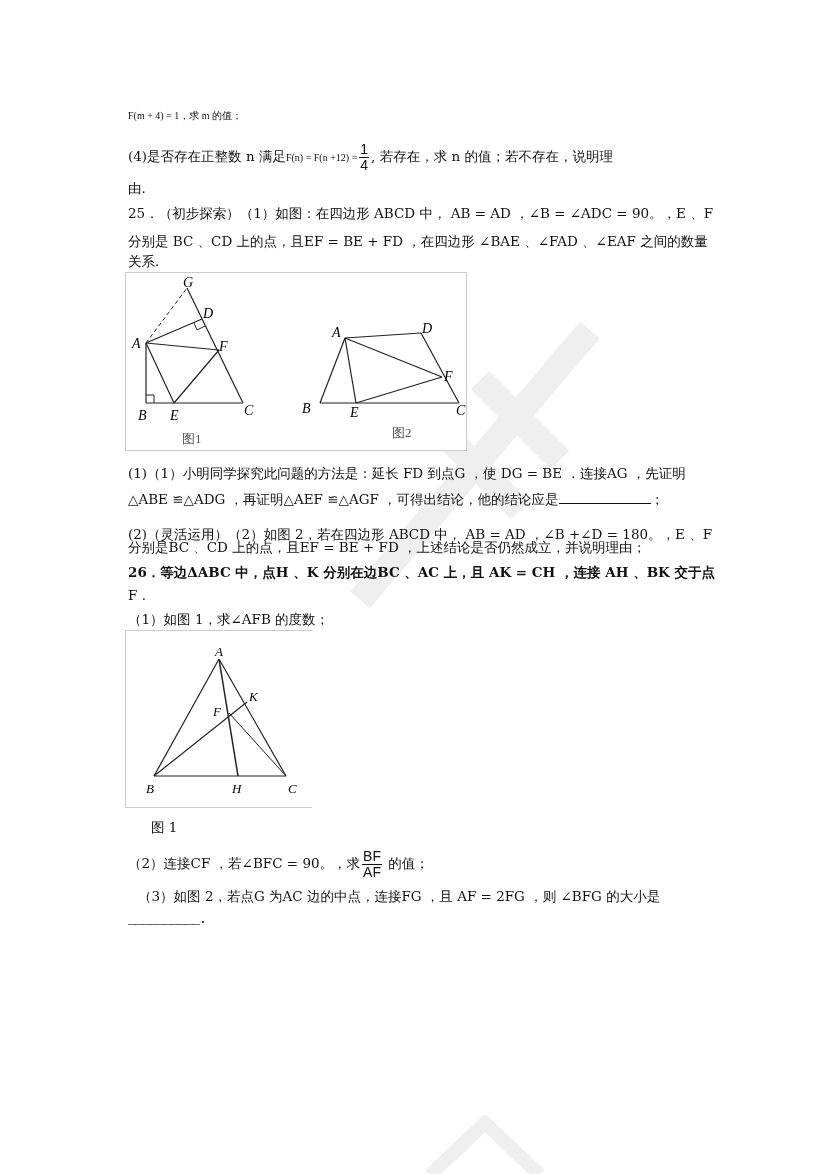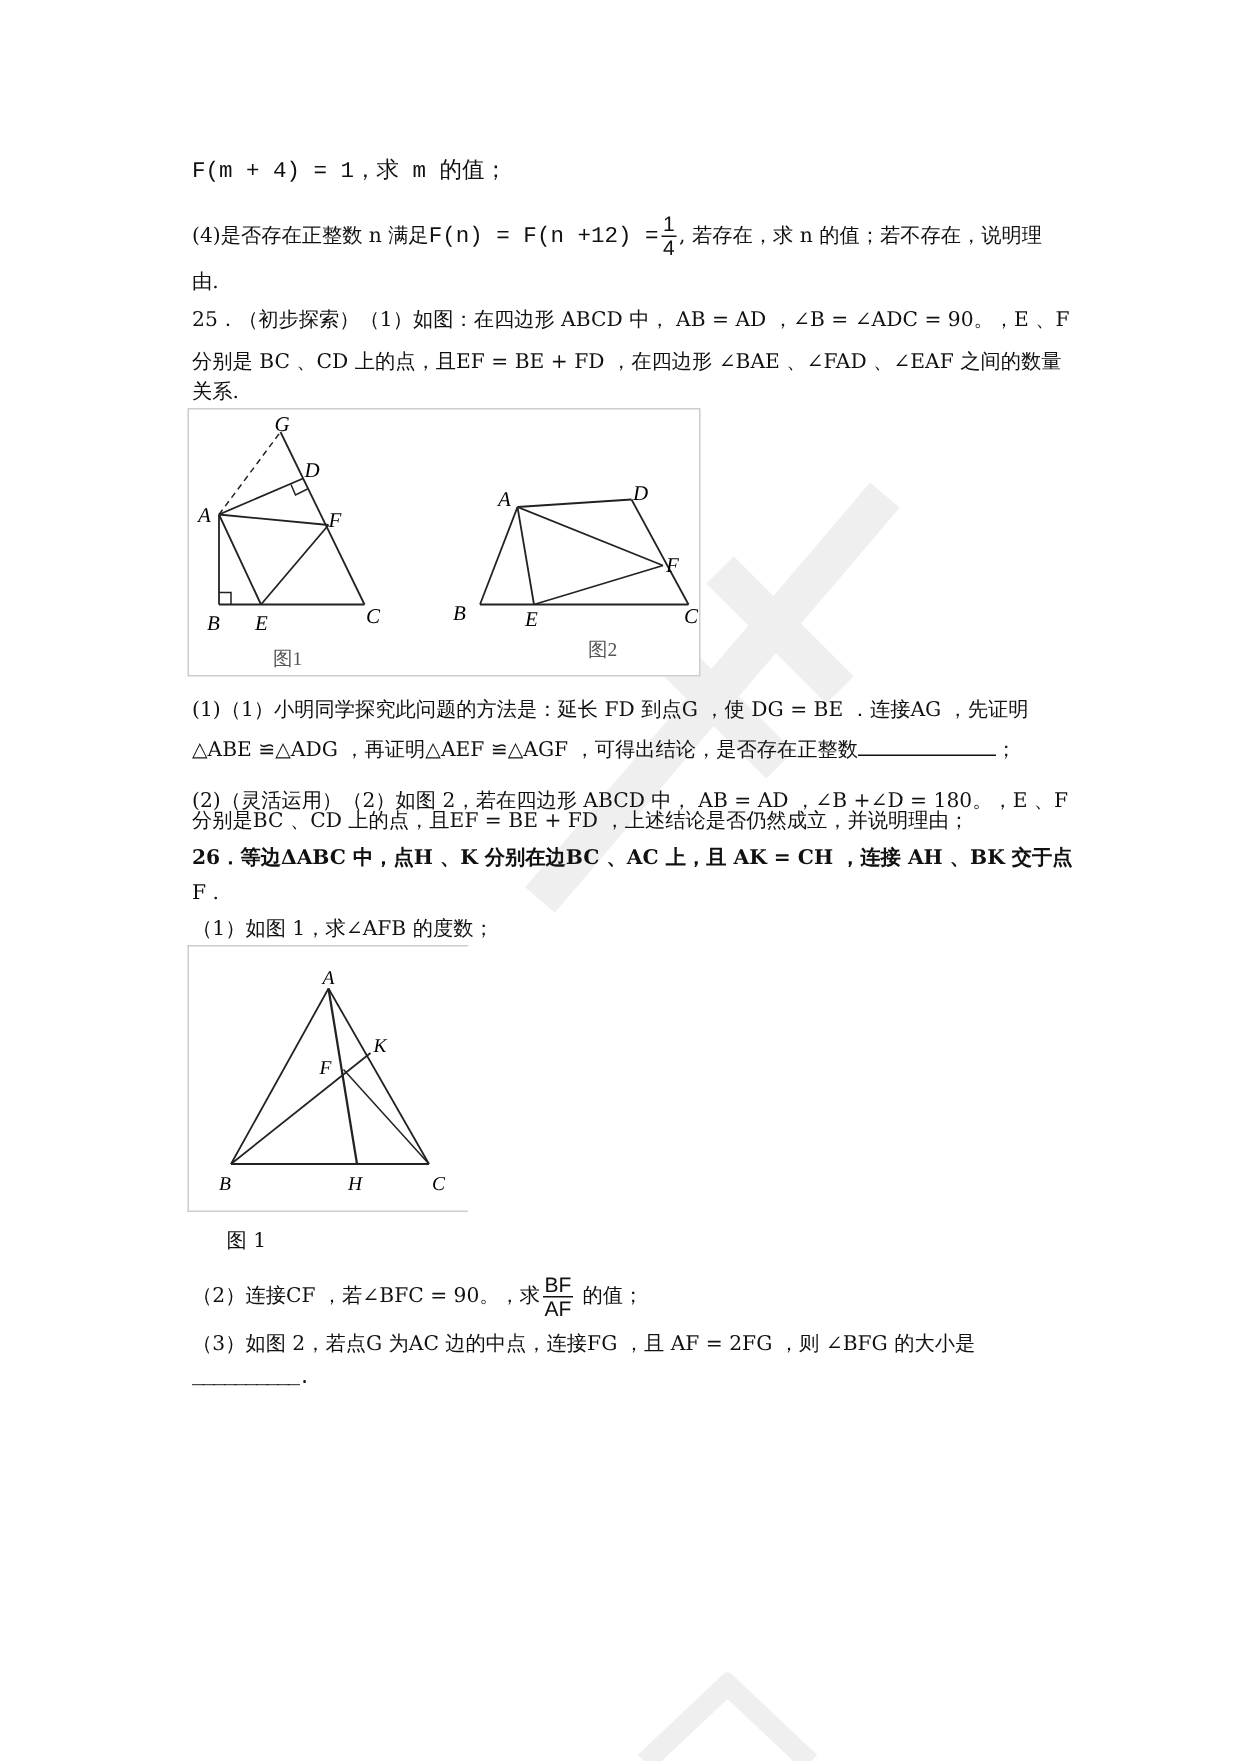--- a/index.html
+++ b/index.html
@@ -1,18 +1,18 @@
 <!DOCTYPE html>
 <html><head>
 <meta charset="utf-8">
 <style>
   html,body{margin:0;padding:0;background:#fff;}
   body{width:830px;height:1174px;position:relative;overflow:hidden;font-family:"DejaVu Serif","Liberation Serif",serif;color:#111;}
   .line{position:absolute;left:128px;font-size:13.5px;white-space:nowrap;line-height:20px;}
-  .m{font-family:Liberation Mono, monospace;font-size:15px;}
+  .m{font-family:Liberation Serif, serif;font-size:10px;}
   .frac{display:inline-block;vertical-align:middle;text-align:center;font-family:"Liberation Sans",sans-serif;font-size:14px;line-height:15px;margin:0 2px;}
   .frac .num{display:block;border-bottom:1px solid #111;padding:0 1px;}
   .frac .den{display:block;}
   .blank{display:inline-block;width:92px;border-bottom:1px solid #111;height:14px;vertical-align:baseline;}
   .dash{font-family:"Liberation Mono",monospace;letter-spacing:-1px;}
   .figbox{position:absolute;border:1px solid #ccc;background:#fff;}
   .watermark{position:absolute;pointer-events:none;opacity:0.06;}
 </style>
 </head>
 <body>
@@ -75,21 +75,21 @@
     <text x="318" y="108">F</text>
     <text x="176" y="140">B</text>
     <text x="224" y="144">E</text>
     <text x="330" y="142">C</text>
     <text x="266" y="164" style="font-style:normal;font-size:13px;fill:#555;">图2</text>
   </svg>
 </div>
 
 <div class="line" style="top:463px;">(1)（1）小明同学探究此问题的方法是：延长 FD 到点G ，使 DG = BE ．连接AG ，先证明</div>
 <div class="line" style="top:489px;">
-  <span>△ABE ≌△ADG ，再证明△AEF ≌△AGF ，可得出结论，是否存在正整数</span><span class="blank"></span><span>；</span>
+  <span>△ABE ≌△ADG ，再证明△AEF ≌△AGF ，可得出结论，他的结论应是</span><span class="blank"></span><span>；</span>
 </div>
 <div class="line" style="top:524px;">(2)（灵活运用）（2）如图 2，若在四边形 ABCD 中， AB = AD ，∠B +∠D = 180。，E 、F</div>
 <div class="line" style="top:537px;">分别是BC 、CD 上的点，且EF = BE + FD ，上述结论是否仍然成立，并说明理由；</div>
 
 <div class="line" style="top:562px;font-weight:bold;">26．等边ΔABC 中，点H 、K 分别在边BC 、AC 上，且 AK = CH ，连接 AH 、BK 交于点</div>
 <div class="line" style="top:585px;">F .</div>
 <div class="line" style="top:609px;">（1）如图 1，求∠AFB 的度数；</div>
 
 <div class="figbox" style="left:125px;top:630px;width:186px;height:176px;border-right:none;">
   <svg width="186" height="176" viewBox="0 0 186 176" style="font-family:'Liberation Serif',serif;font-style:italic;font-size:13px;">
@@ -106,14 +106,14 @@
     <text x="20" y="162">B</text>
     <text x="106" y="162">H</text>
     <text x="162" y="162">C</text>
   </svg>
 </div>
 <div class="line" style="top:817px;margin-left:23px;">图 1</div>
 
 <div class="line" style="top:849px;">
   <span>（2）连接CF ，若∠BFC = 90。，求</span><span class="frac"><span class="num">BF</span><span class="den">AF</span></span><span> 的值；</span>
 </div>
-<div class="line" style="top:886px;">（3）如图 2，若点G 为AC 边的中点，连接FG ，且 AF = 2FG ，则 ∠BFG 的大小是</div>
+<div class="line" style="top:886px;margin-left:10px;">（3）如图 2，若点G 为AC 边的中点，连接FG ，且 AF = 2FG ，则 ∠BFG 的大小是</div>
 <div class="line dash" style="top:910px;">__________.</div>
 
 </body></html>

